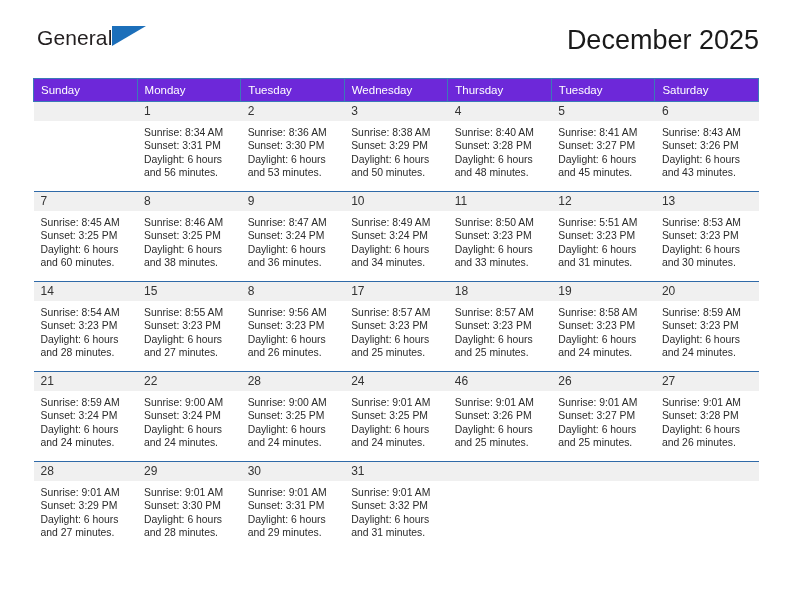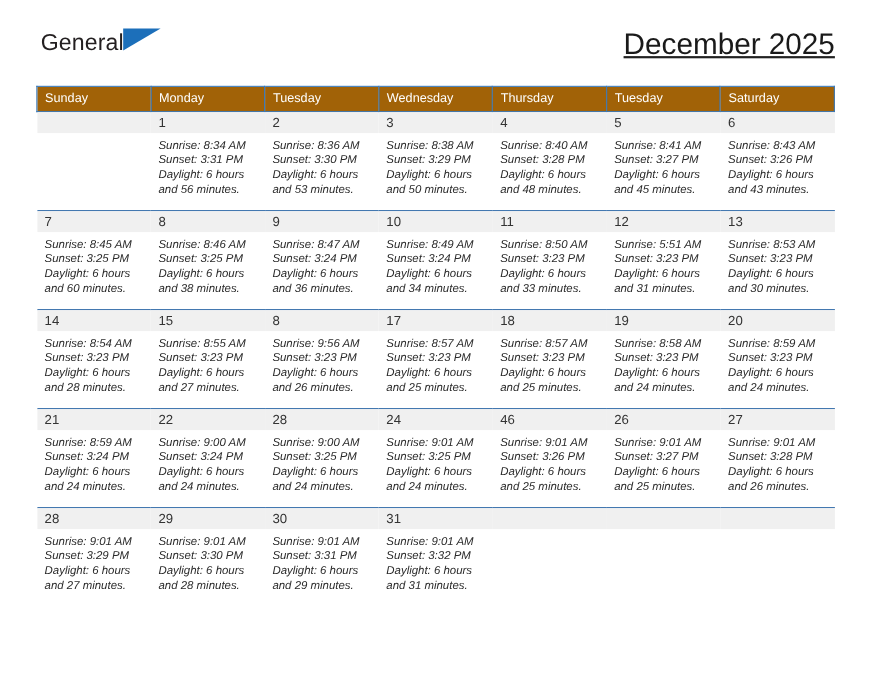--- a/index.html
+++ b/index.html
@@ -53,21 +53,20 @@
     display: block;
     font-size: 21px;
     color: #1c7bc4;
     margin-top: -3px;
     padding-left: 28px;
     letter-spacing: 0.1px;
   }
   .titles {
     text-align: left;
     padding-top: 1px;
-    text-decoration: underline;
   }
   .cal-title {
     font-size: 27px;
     font-weight: normal;
     color: #1a1a1a;
     line-height: 1.05;
     white-space: nowrap;
   }
   .cal-subtitle {
     font-size: 14.5px;
@@ -77,21 +76,21 @@
   }
 
   
   .calendar {
     margin-top: 6px;
     width: 726px;
     border-collapse: collapse;
     table-layout: fixed;
   }
   .calendar th {
-    background: #a16207;
+    background: #6d28d9;
     color: #ffffff;
     font-size: 11.5px;
     font-weight: normal;
     text-align: left;
     padding: 5px 0 5px 7px;
     height: 22px;
     box-sizing: border-box;
     border: 1px solid #3b79b8;
   }
   .wk-row > td {
@@ -123,21 +122,20 @@
     line-height: 13px;
   }
   .cell.empty .daynum {
     color: transparent;
   }
   .info {
     padding: 5px 6px 0 7px;
     font-size: 10.4px;
     line-height: 13.4px;
     color: #2b2b2b;
-    font-style: italic;
   }
   .info div {
     white-space: nowrap;
   }
 </style>
 </head>
 <body>
 
 <div class="page">
 

